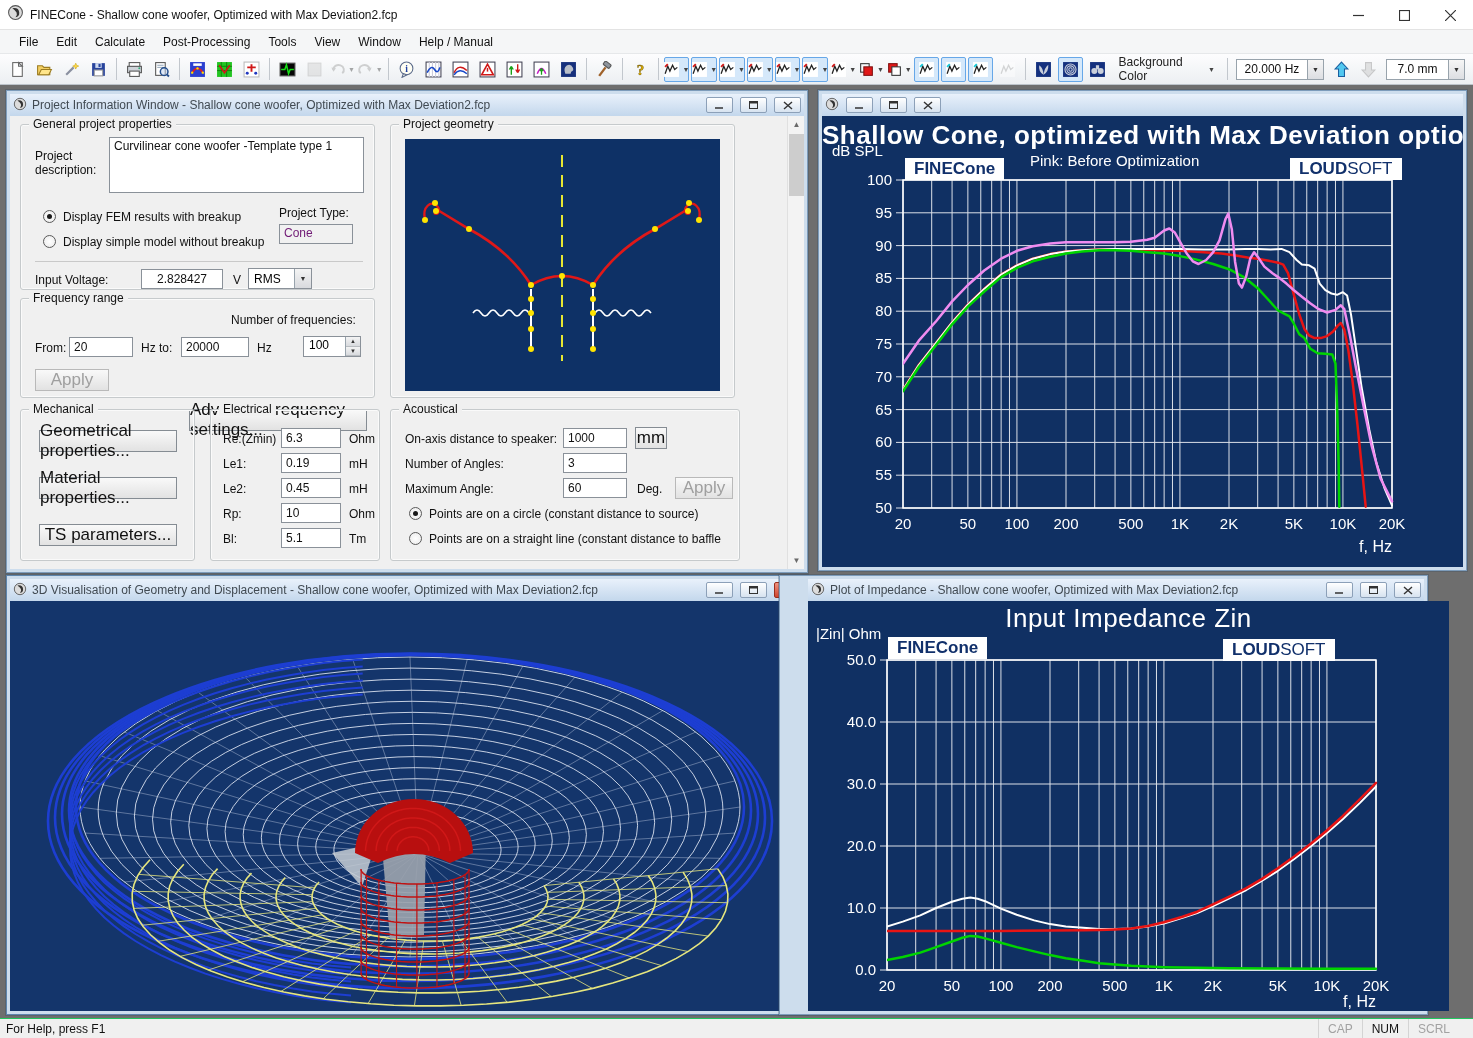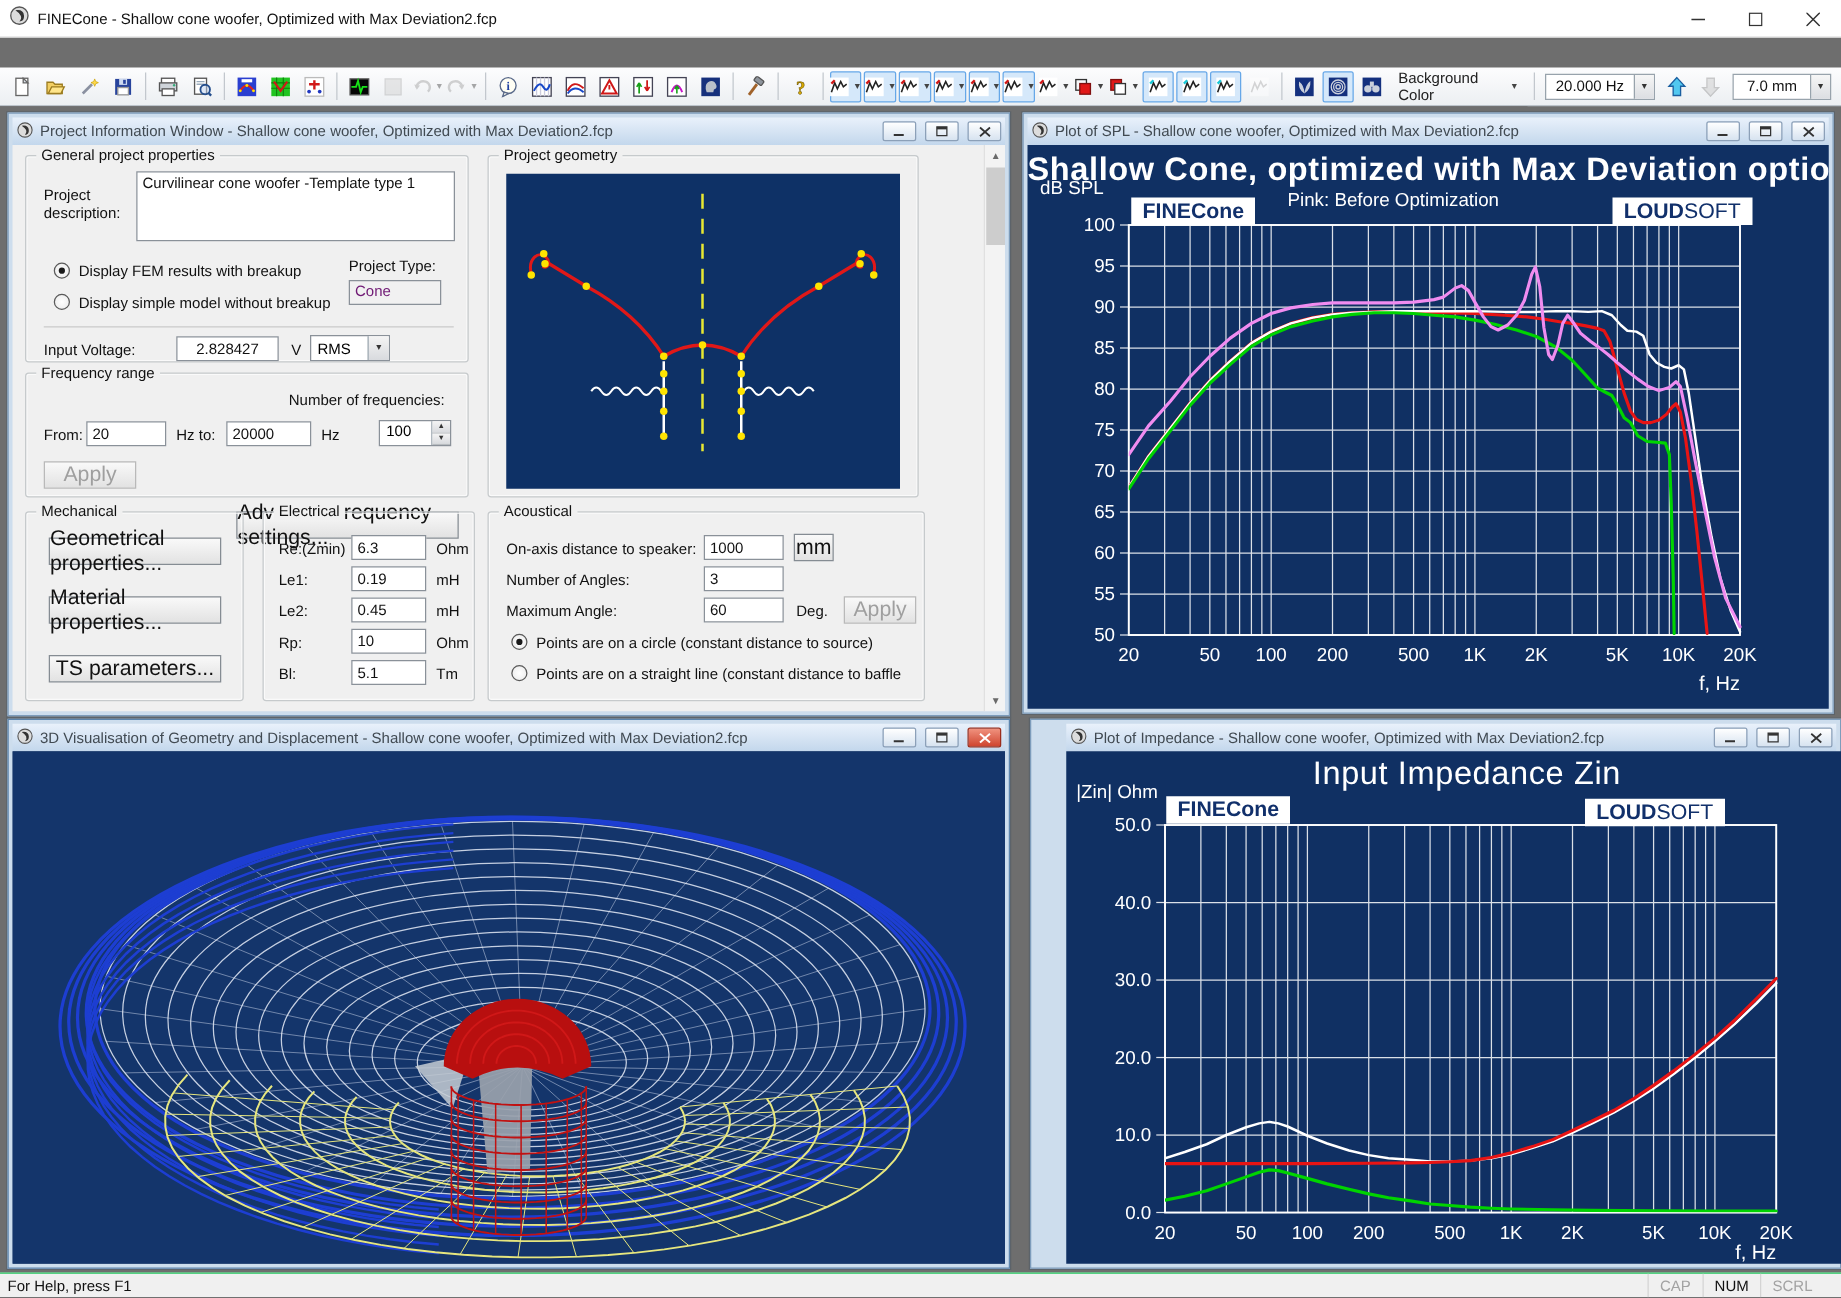--- a/index.html
+++ b/index.html
@@ -119,20 +119,30 @@
           </svg>
       </div>
       <div class="wc">
         <svg width="11" height="11">
             <path d="M0 0 L11 11 M11 0 L0 11" stroke="#333" stroke-width="1.2"></path>
           </svg>
       </div>
     </div>
   </div>
 
+  <div class="menubar" id="menu-items">
+      <span class="mi">File</span>
+      <span class="mi">Edit</span>
+      <span class="mi">Calculate</span>
+      <span class="mi">Post-Processing</span>
+      <span class="mi">Tools</span>
+      <span class="mi">View</span>
+      <span class="mi">Window</span>
+      <span class="mi">Help / Manual</span>
+    </div>
 
   <div class="toolbar" id="tb">
       <div class="tbtn">
         <span style="display: flex;">
           <svg viewBox="0 0 16 16" width="17" height="17">
             <rect x="3.5" y="1.5" width="9" height="13" fill="#fff" stroke="#666"></rect>
             <path d="M9 1.5l3.5 3.5H9z" fill="#dfe6ee" stroke="#666"></path>
           </svg>
         </span>
       </div>
@@ -668,21 +678,20 @@
         </div>
       </div>
     </div>
 
     <div class="cwin" style="left:818px;top:5px;width:649px;height:481px;">
       <div class="ctitle">
         <span class="cicon"><svg viewBox="0 0 16 16" width="14" height="14">
               <circle cx="8" cy="8" r="6.5" fill="#dcdcdc" stroke="#555"></circle>
               <path d="M5 4 Q11 3 11.5 8 Q11.8 12 8 12.5 Q10 10 9 8 Q8 6 5 4z" fill="#333"></path>
             </svg></span>
-        <span class="t">Plot of SPL - Shallow cone woofer, Optimized with Max Deviation2.fcp</span>
         <span class="wbtn">
             <svg width="12" height="10">
               <line x1="1" y1="8" x2="9" y2="8" stroke="#333" stroke-width="1.5"></line>
             </svg>
           </span>
         <span class="wbtn">
             <svg width="12" height="10">
               <rect x="1.5" y="1.5" width="8" height="7" fill="none" stroke="#333"></rect>
               <rect x="1.5" y="1.5" width="8" height="2" fill="#333"></rect>
             </svg>
@@ -937,21 +946,21 @@
             <line x1="426.9637787260932" y1="281.703181864639" x2="426.9637787260932" y2="385.703181864639" stroke="#c01212" stroke-width="1.2"></line>
             <line x1="406.8845728219351" y1="282.99086240528646" x2="406.8845728219351" y2="386.99086240528646" stroke="#c01212" stroke-width="1.2"></line>
             <line x1="386.5309122604139" y1="282.0953893117886" x2="386.5309122604139" y2="386.0953893117886" stroke="#c01212" stroke-width="1.2"></line>
             <line x1="368.86694725662164" y1="279.14717238216093" x2="368.86694725662164" y2="383.14717238216093" stroke="#c01212" stroke-width="1.2"></line>
             <line x1="356.465121499845" y1="274.5755672018362" x2="356.465121499845" y2="378.5755672018362" stroke="#c01212" stroke-width="1.2"></line>
             <line x1="351.1315412859695" y1="269.0463471061619" x2="351.1315412859695" y2="373.0463471061619" stroke="#c01212" stroke-width="1.2"></line>
           </svg>
       </div>
     </div>
 
-    <div class="cwin" style="left:824px;top:490px;width:649px;height:440px;padding-left:28px;">
+    <div class="cwin" style="left:779px;top:490px;width:649px;height:440px;padding-left:28px;">
       <div class="ctitle">
         <span class="cicon"><svg viewBox="0 0 16 16" width="14" height="14">
               <circle cx="8" cy="8" r="6.5" fill="#dcdcdc" stroke="#555"></circle>
               <path d="M5 4 Q11 3 11.5 8 Q11.8 12 8 12.5 Q10 10 9 8 Q8 6 5 4z" fill="#333"></path>
             </svg></span>
         <span class="t">Plot of Impedance - Shallow cone woofer, Optimized with Max Deviation2.fcp</span>
         <span class="wbtn">
             <svg width="12" height="10">
               <line x1="1" y1="8" x2="9" y2="8" stroke="#333" stroke-width="1.5"></line>
             </svg>

